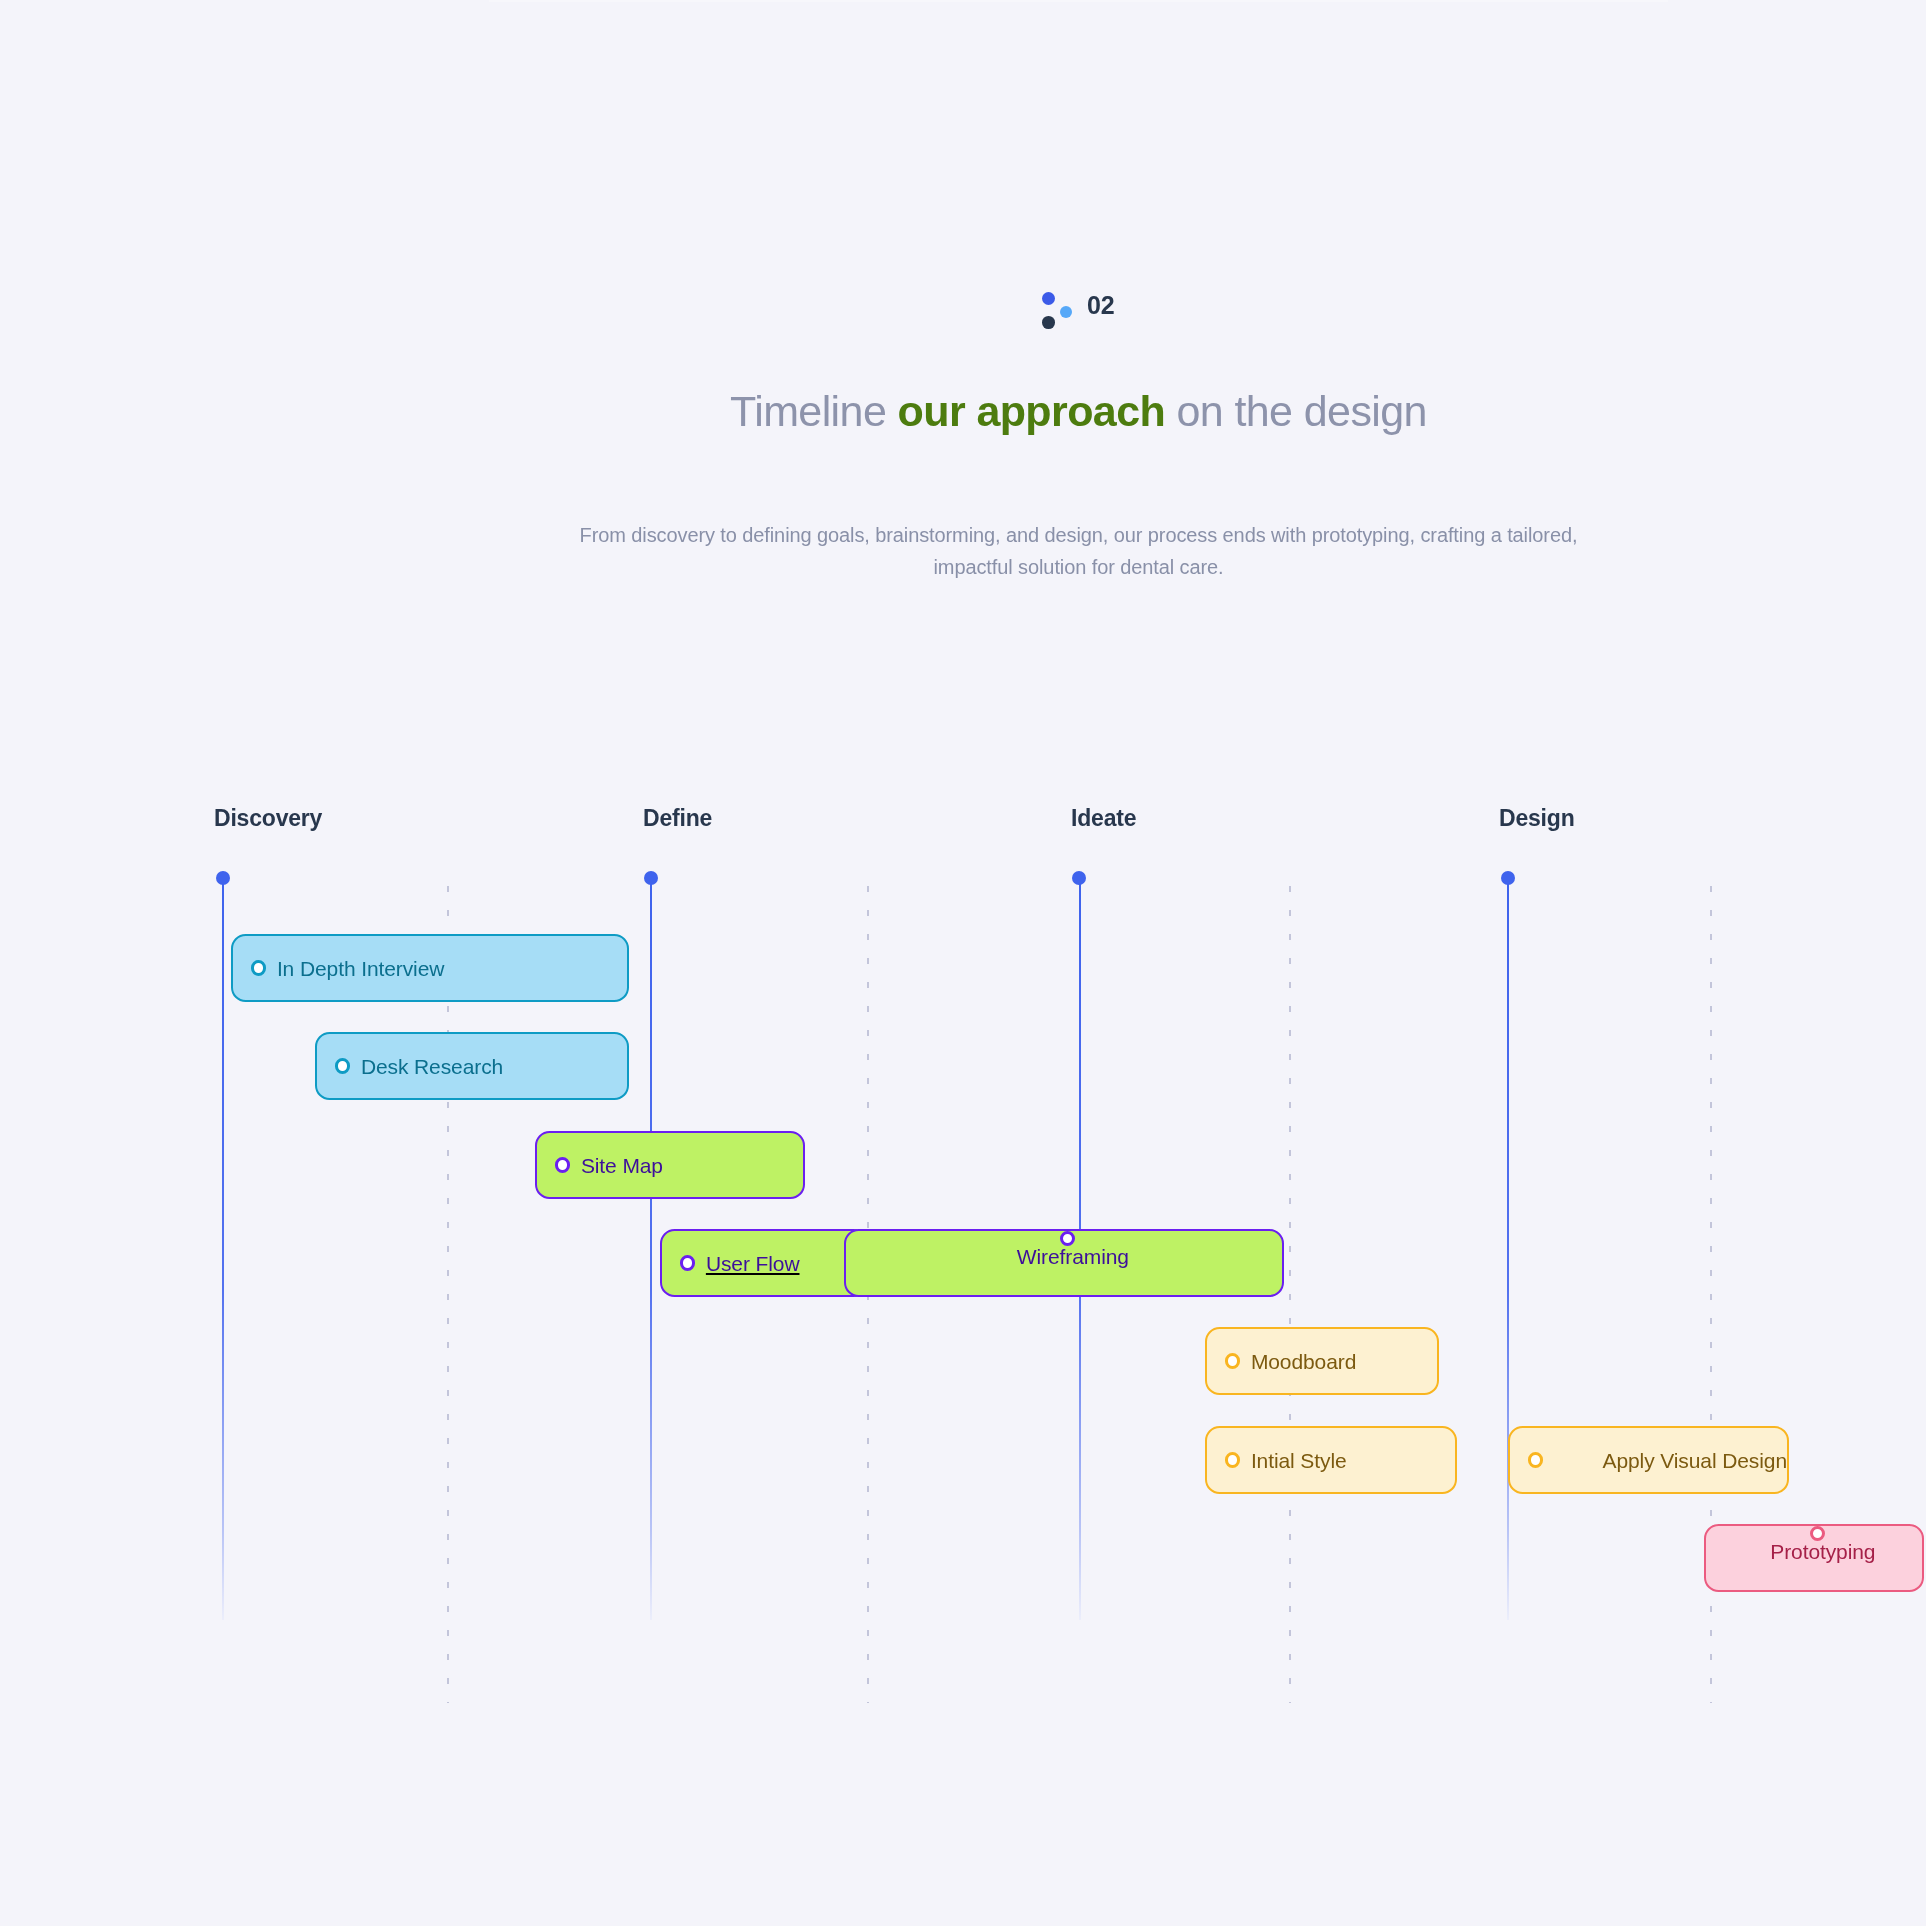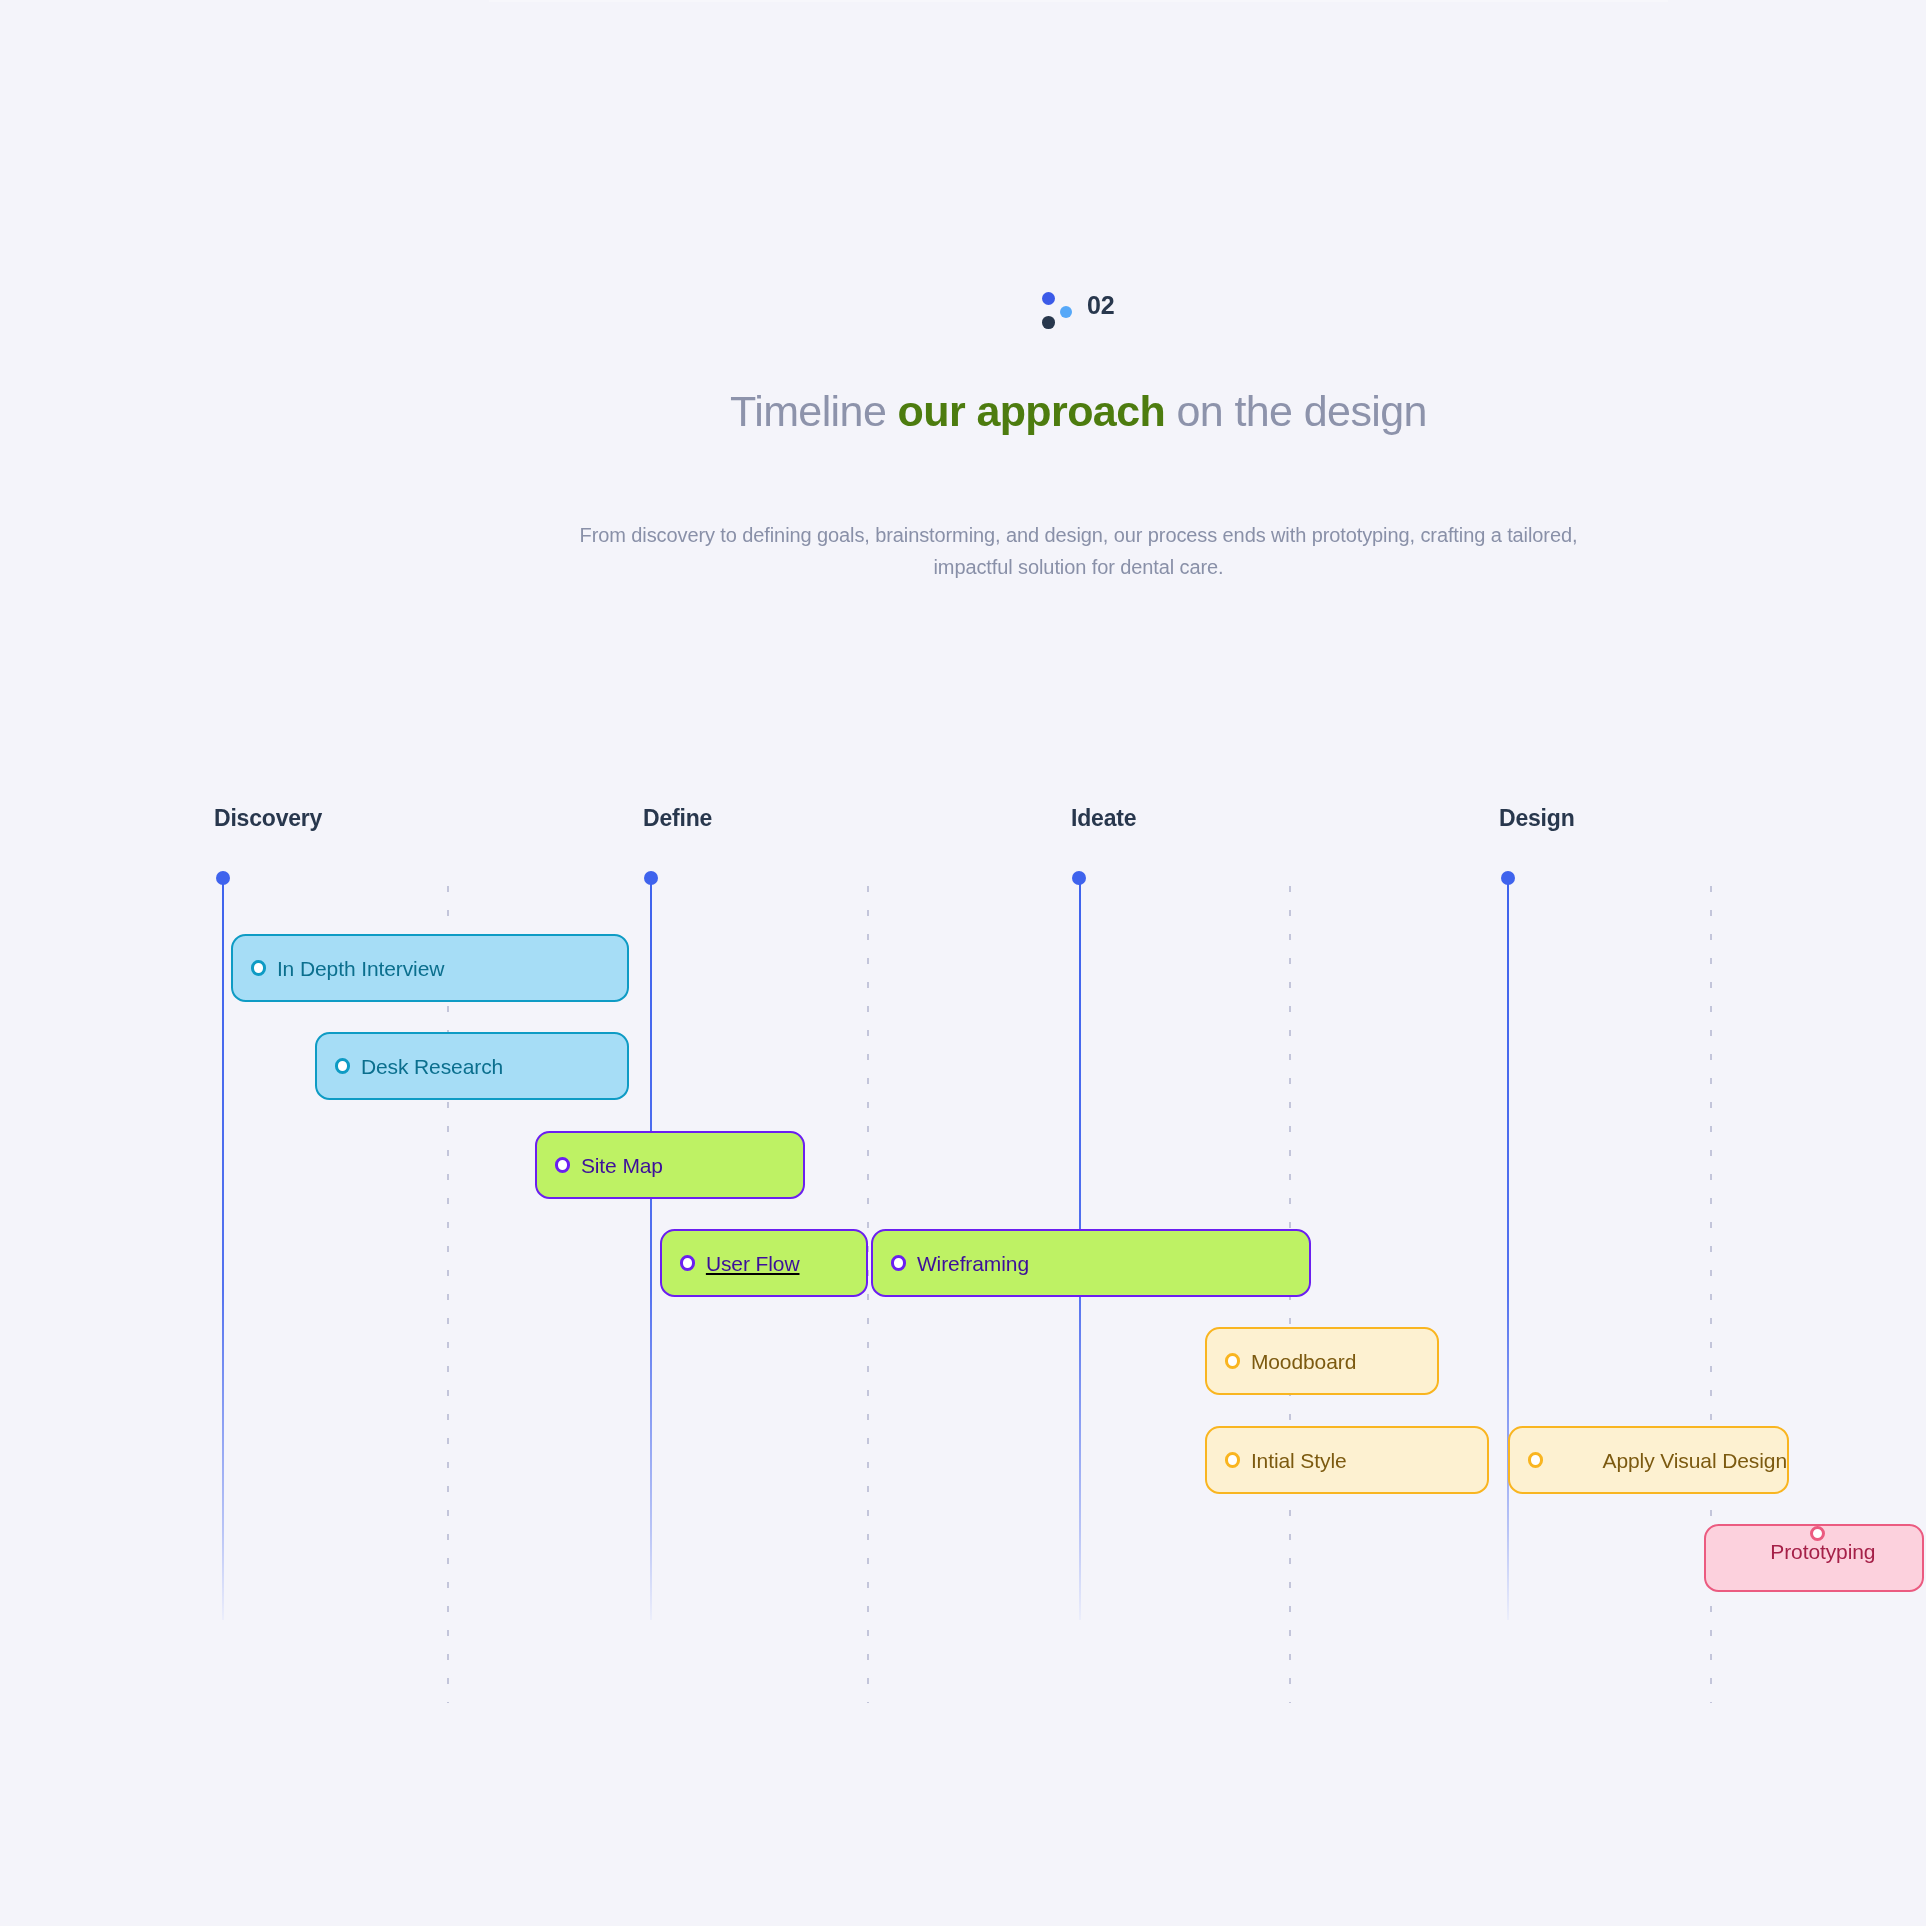--- a/index.html
+++ b/index.html
@@ -262,29 +262,29 @@
           <span class="card-label">Desk Research</span>
         </div>
         <div class="card purple" style="left: 535px; top: 1131px; width: 270px;">
           <span class="ring"></span>
           <span class="card-label">Site Map</span>
         </div>
         <div class="card purple" style="left: 660px; top: 1229px; width: 208px; text-decoration: underline;">
           <span class="ring"></span>
           <span class="card-label">User Flow</span>
         </div>
-        <div class="card purple" style="left: 871px; top: 1229px; width: 440px;">
+        <div class="card purple" style="left: 844px; top: 1229px; width: 440px; flex-direction: column;">
           <span class="ring"></span>
           <span class="card-label">Wireframing</span>
         </div>
         <div class="card yellow" style="left: 1205px; top: 1327px; width: 234px;">
           <span class="ring"></span>
           <span class="card-label">Moodboard</span>
         </div>
-        <div class="card yellow" style="left: 1205px; top: 1426px; width: 284px;">
+        <div class="card yellow" style="left: 1205px; top: 1426px; width: 252px;">
           <span class="ring"></span>
           <span class="card-label">Intial Style</span>
         </div>
         <div class="card yellow" style="left: 1508px; top: 1426px; width: 281px; justify-content: space-between;">
           <span class="ring"></span>
           <span class="card-label">Apply Visual Design</span>
         </div>
         <div class="card pink" style="left: 1704px; top: 1524px; width: 220px;">
           <span class="ring"></span>
           <span class="card-label">Prototyping</span>

